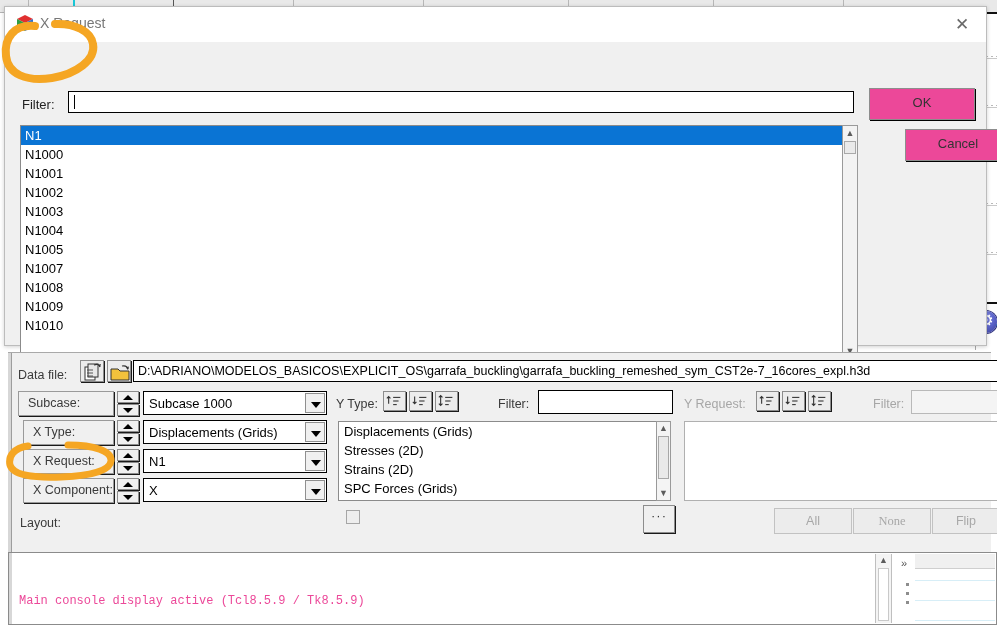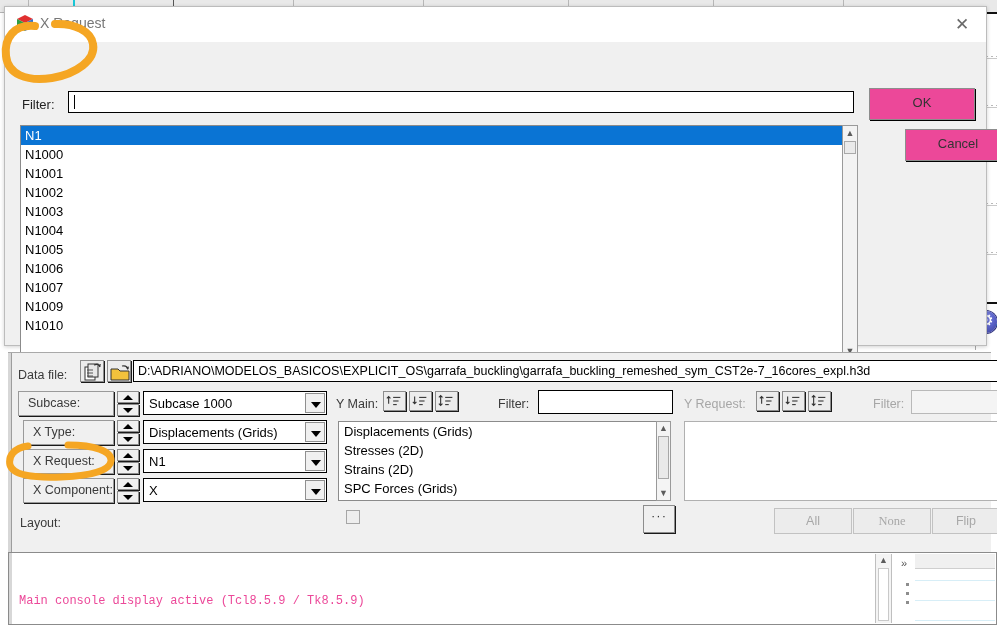--- a/index.html
+++ b/index.html
@@ -342,22 +342,22 @@
       <div class="filter-caret"></div>
 
       <div class="listbox" id="lb">
           <div class="li sel">N1</div>
           <div class="li">N1000</div>
           <div class="li">N1001</div>
           <div class="li">N1002</div>
           <div class="li">N1003</div>
           <div class="li">N1004</div>
           <div class="li">N1005</div>
-          <div class="li">N1006</div>
           <div class="li">N1007</div>
+          <div class="li">N1008</div>
           <div class="li">N1009</div>
           <div class="li">N1010</div>
         </div>
 
       <div class="lb-scroll">
         <div class="arrow up">▲</div>
         <div class="thumb"></div>
         <div class="arrow dn">▼</div>
       </div>
 
@@ -425,21 +425,21 @@
       <div class="sb up"></div>
       <div class="sb dn"></div>
     </div>
     <div class="combo" style="left:135px;top:125px;width:184px;height:24px;">
       <div class="cval">X</div>
       <div class="carrow"></div>
     </div>
 
     <div class="lbl" style="left:12px;top:163px;">Layout:</div>
 
-    <div class="lbl" style="left:328px;top:44px;">Y Main:</div>
+    <div class="lbl" style="left:328px;top:44px;">Y Type:</div>
     <div class="sortbtn" style="left:375px;top:38px;">
       <svg viewBox="0 0 23 20" width="21" height="18">
         <path d="M5 13 l0 -8 M3 7 l2 -2 l2 2" stroke="#333" fill="none" stroke-width="1.2"></path>
         <line x1="10" y1="6" x2="18" y2="6" stroke="#333" stroke-width="1.2"></line>
         <line x1="10" y1="10" x2="16" y2="10" stroke="#333" stroke-width="1.2"></line>
         <line x1="10" y1="14" x2="14" y2="14" stroke="#333" stroke-width="1.2"></line>
       </svg>
     </div>
     <div class="sortbtn" style="left:401px;top:38px;">
       <svg viewBox="0 0 23 20" width="21" height="18">

